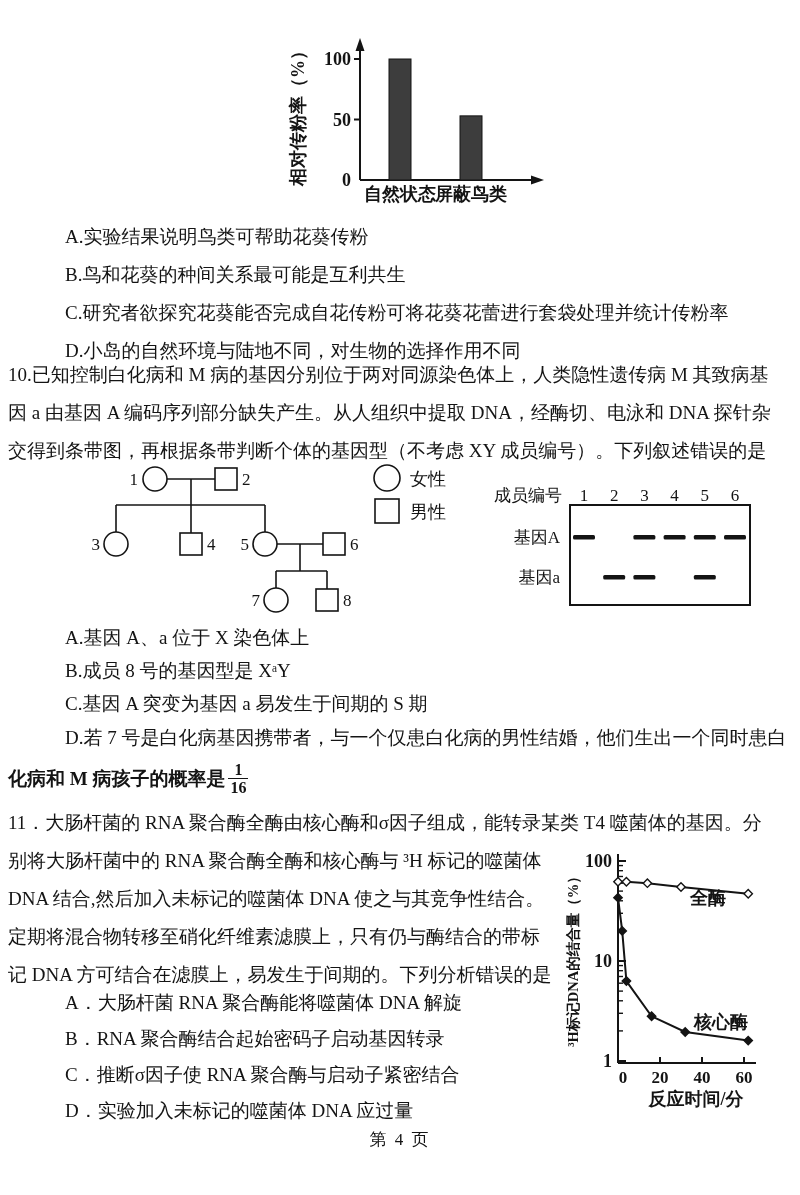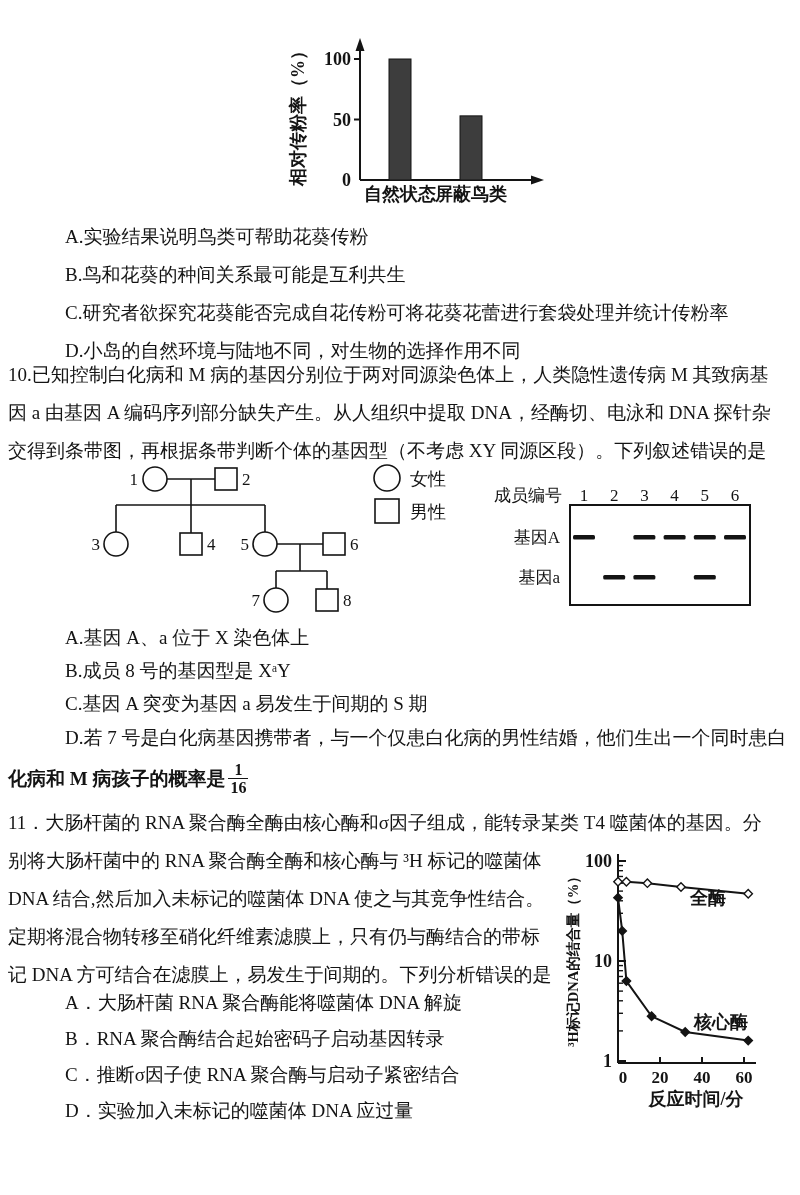--- a/index.html
+++ b/index.html
@@ -64,21 +64,21 @@
   <div class="abs q9opts">
     <div class="opt line">A.实验结果说明鸟类可帮助花葵传粉</div>
     <div class="opt line">B.鸟和花葵的种间关系最可能是互利共生</div>
     <div class="opt line">C.研究者欲探究花葵能否完成自花传粉可将花葵花蕾进行套袋处理并统计传粉率</div>
     <div class="opt line">D.小岛的自然环境与陆地不同，对生物的选择作用不同</div>
   </div>
 
   <div class="abs q10stem">
     <div class="stem-line line">10.已知控制白化病和 M 病的基因分别位于两对同源染色体上，人类隐性遗传病 M 其致病基</div>
     <div class="stem-line line">因 a 由基因 A 编码序列部分缺失产生。从人组织中提取 DNA，经酶切、电泳和 DNA 探针杂</div>
-    <div class="stem-line line">交得到条带图，再根据条带判断个体的基因型（不考虑 XY 同源区段）。下列叙述错误的是</div>
+    <div class="stem-line line">交得到条带图，再根据条带判断个体的基因型（不考虑 XY 成员编号）。下列叙述错误的是</div>
   </div>
 
   <svg class="abs" style="left:80px; top:462px;" width="400" height="168" viewBox="0 0 400 168">
     <g stroke="#141414" stroke-width="1.6" fill="none">
       <line x1="87" y1="17" x2="135" y2="17"></line>
       <line x1="111" y1="17" x2="111" y2="43"></line>
       <line x1="36" y1="43" x2="185" y2="43"></line>
       <line x1="36" y1="43" x2="36" y2="70"></line>
       <line x1="111" y1="43" x2="111" y2="71"></line>
       <line x1="185" y1="43" x2="185" y2="70"></line>
@@ -206,14 +206,15 @@
       <text x="138" y="190" font-size="18" font-weight="bold">核心酶</text>
     </svg>
 
   <div class="abs q11opts">
     <div class="opt line">A．大肠杆菌 RNA 聚合酶能将噬菌体 DNA 解旋</div>
     <div class="opt line">B．RNA 聚合酶结合起始密码子启动基因转录</div>
     <div class="opt line">C．推断σ因子使 RNA 聚合酶与启动子紧密结合</div>
     <div class="opt line">D．实验加入未标记的噬菌体 DNA 应过量</div>
   </div>
 
+  <div class="abs footer">第 4 页</div>
 
 </div>
 
 </body></html>

